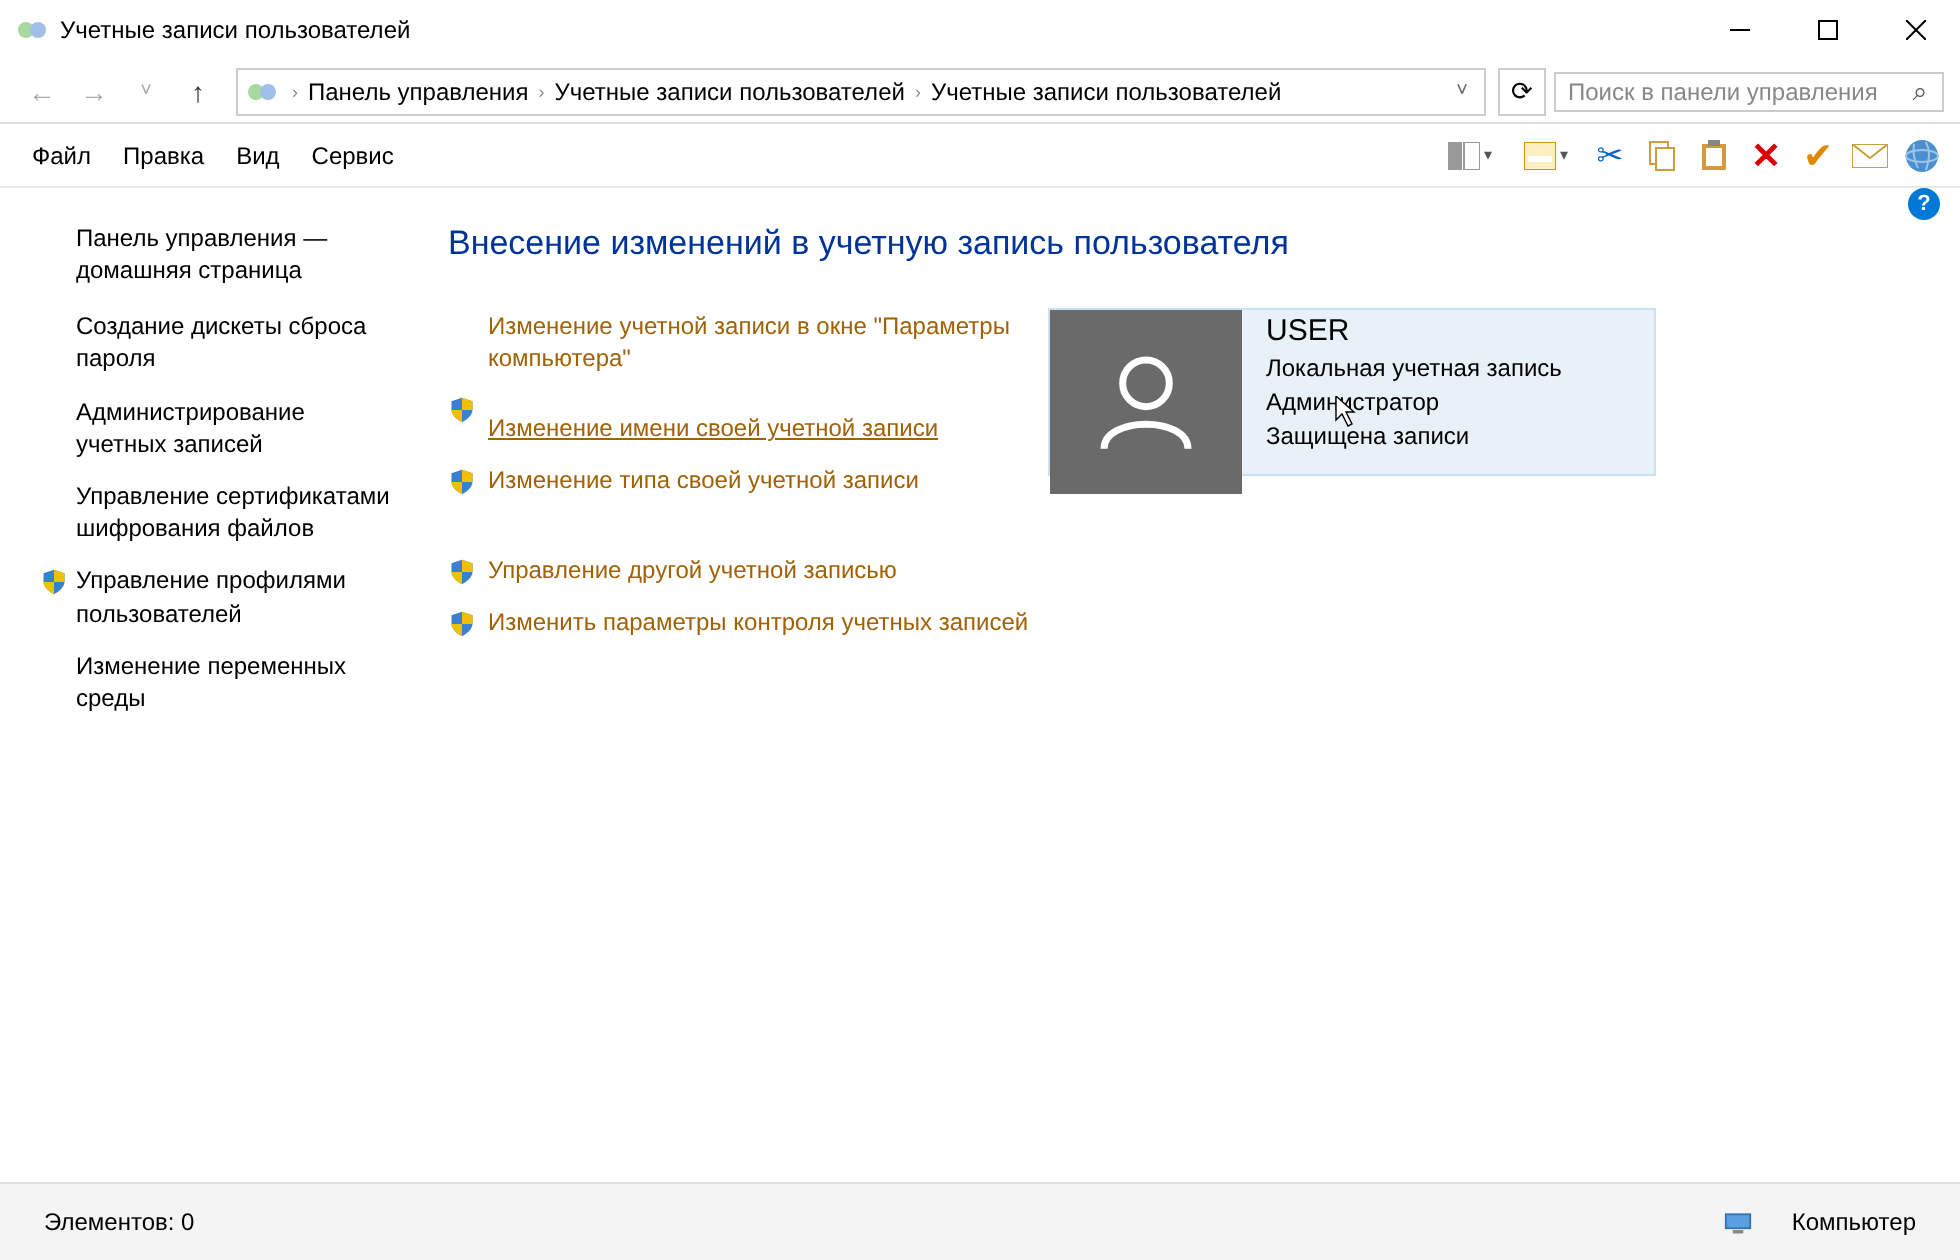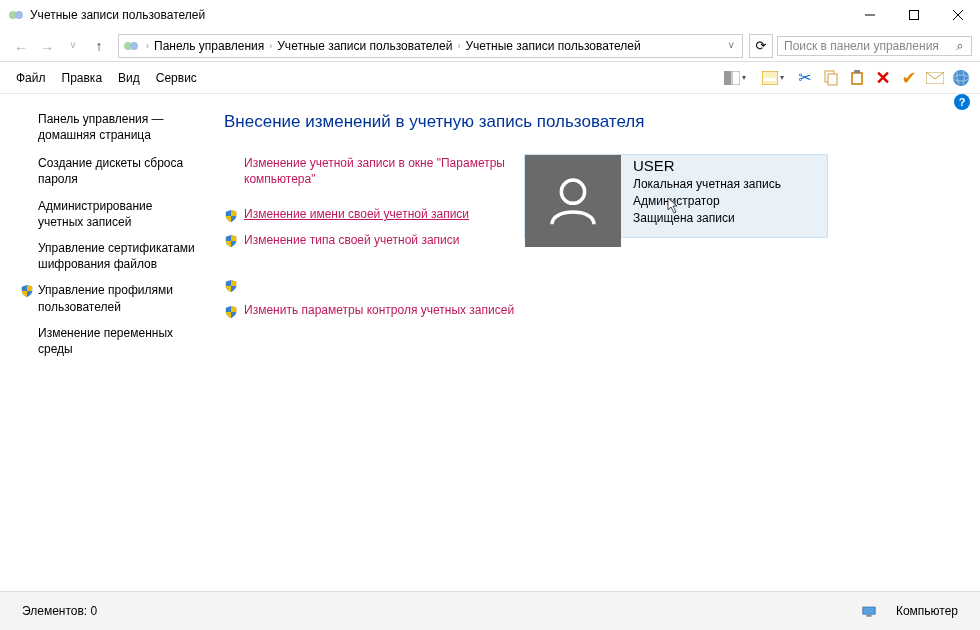--- a/index.html
+++ b/index.html
@@ -39,21 +39,21 @@
 .sidebar { width: 188px; padding-right: 10px; }
 .sidebar .homelink { font-size: 12px; margin-bottom: 12px; line-height: 1.3; }
 .sidebar .sidelink { font-size: 12px; margin: 10px 0; line-height: 1.35; cursor: pointer; display: flex; align-items: flex-start; }
 .sidelink .shield { margin-right: 4px; margin-left: -18px; margin-top: 2px; flex-shrink: 0; }
 .sidebar { padding-left: 18px; }
 
 .content { flex: 1; padding-left: 16px; }
 .content h1 { font-size: 17px; font-weight: 400; color: #003399; margin-bottom: 22px; }
 .content-grid { display: flex; }
 .action-col { width: 300px; padding-top: 2px; }
-.action-link { font-size: 12px; color: #be185d; cursor: pointer; display: flex; align-items: flex-end; margin-bottom: 10px; line-height: 1.3; }
+.action-link { font-size: 12px; color: #a16207; cursor: pointer; display: flex; align-items: flex-start; margin-bottom: 10px; line-height: 1.3; }
 .action-link.hovered span { text-decoration: underline; }
 .action-link .shield { margin-right: 6px; margin-top: 1px; flex-shrink: 0; }
 .cursor { position: absolute; margin-left: -4px; margin-top: 3px; }
 
 .user-panel { flex: 1; max-width: 304px; background: #e8f0f8; border: 1px solid #cde0f0; display: flex; align-items: flex-start; height: 84px; }
 .user-avatar { width: 96px; height: 92px; background: #6a6a6a; display: flex; align-items: center; justify-content: center; margin-right: 12px; }
 .user-info { font-size: 12px; line-height: 1.4; }
 .user-name { font-size: 15px; font-weight: 400; }
 
 .statusbar { height: 39px; border-top: 1px solid #ddd; background: #f4f4f4; display: flex; align-items: center; padding: 0 22px; font-size: 12px; }
@@ -224,20 +224,21 @@
               <path d="M8 8 L8 15 C8 15 2 12 2 8 Z" fill="#f0c000"></path>
             </svg>
             <span style="position:relative;">Изменение типа своей учетной записи</span>
           </div>
           <div class="action-link" style="margin-top: 30px;">
             <svg class="shield" viewBox="0 0 16 16">
               <path d="M8 1 L14 3 L14 8 C14 12 8 15 8 15 C8 15 2 12 2 8 L2 3 Z" fill="#3a80d0"></path>
               <path d="M8 1 L14 3 L14 8 L8 8 Z" fill="#f0c000"></path>
               <path d="M8 8 L8 15 C8 15 2 12 2 8 Z" fill="#f0c000"></path>
             </svg>
+            <span style="position:relative;">Управление другой учетной записью</span>
           </div>
           <div class="action-link">
             <svg class="shield" viewBox="0 0 16 16">
               <path d="M8 1 L14 3 L14 8 C14 12 8 15 8 15 C8 15 2 12 2 8 L2 3 Z" fill="#3a80d0"></path>
               <path d="M8 1 L14 3 L14 8 L8 8 Z" fill="#f0c000"></path>
               <path d="M8 8 L8 15 C8 15 2 12 2 8 Z" fill="#f0c000"></path>
             </svg>
             <span style="position:relative;">Изменить параметры контроля учетных записей</span>
           </div>
         </div>

